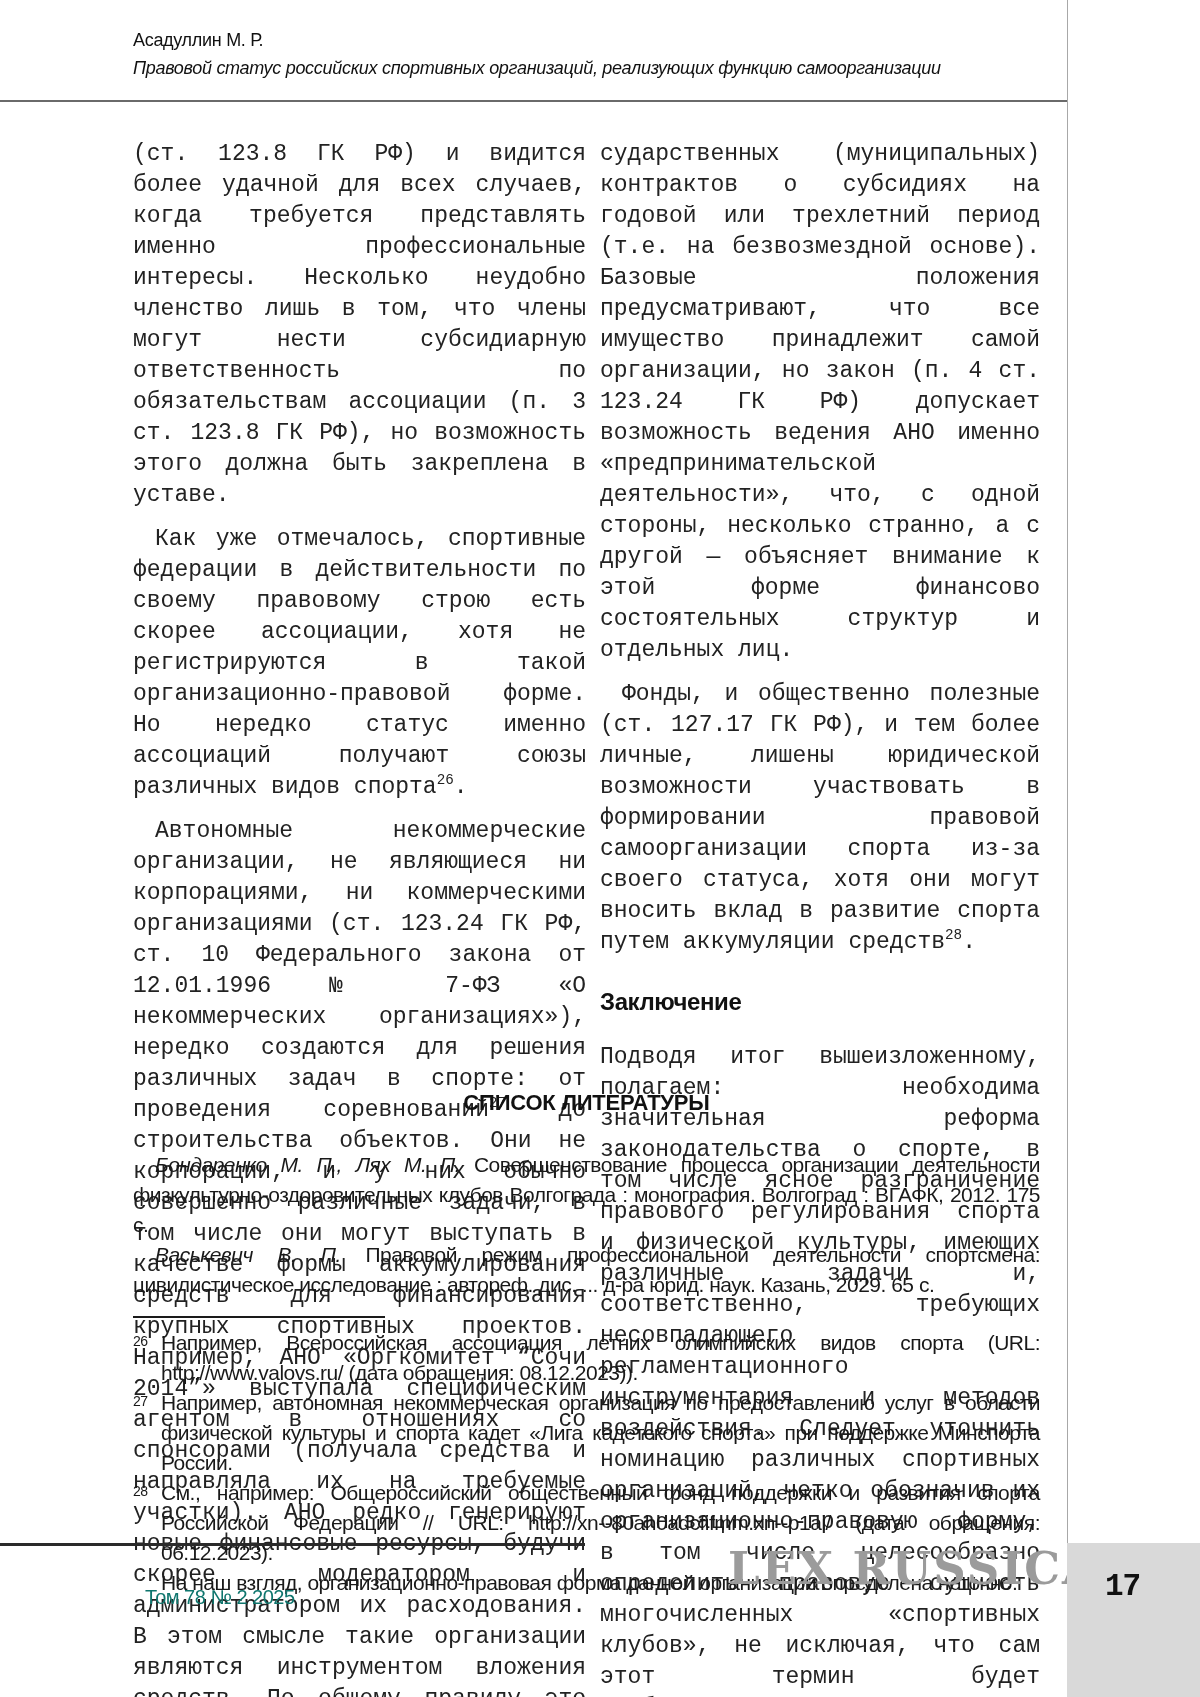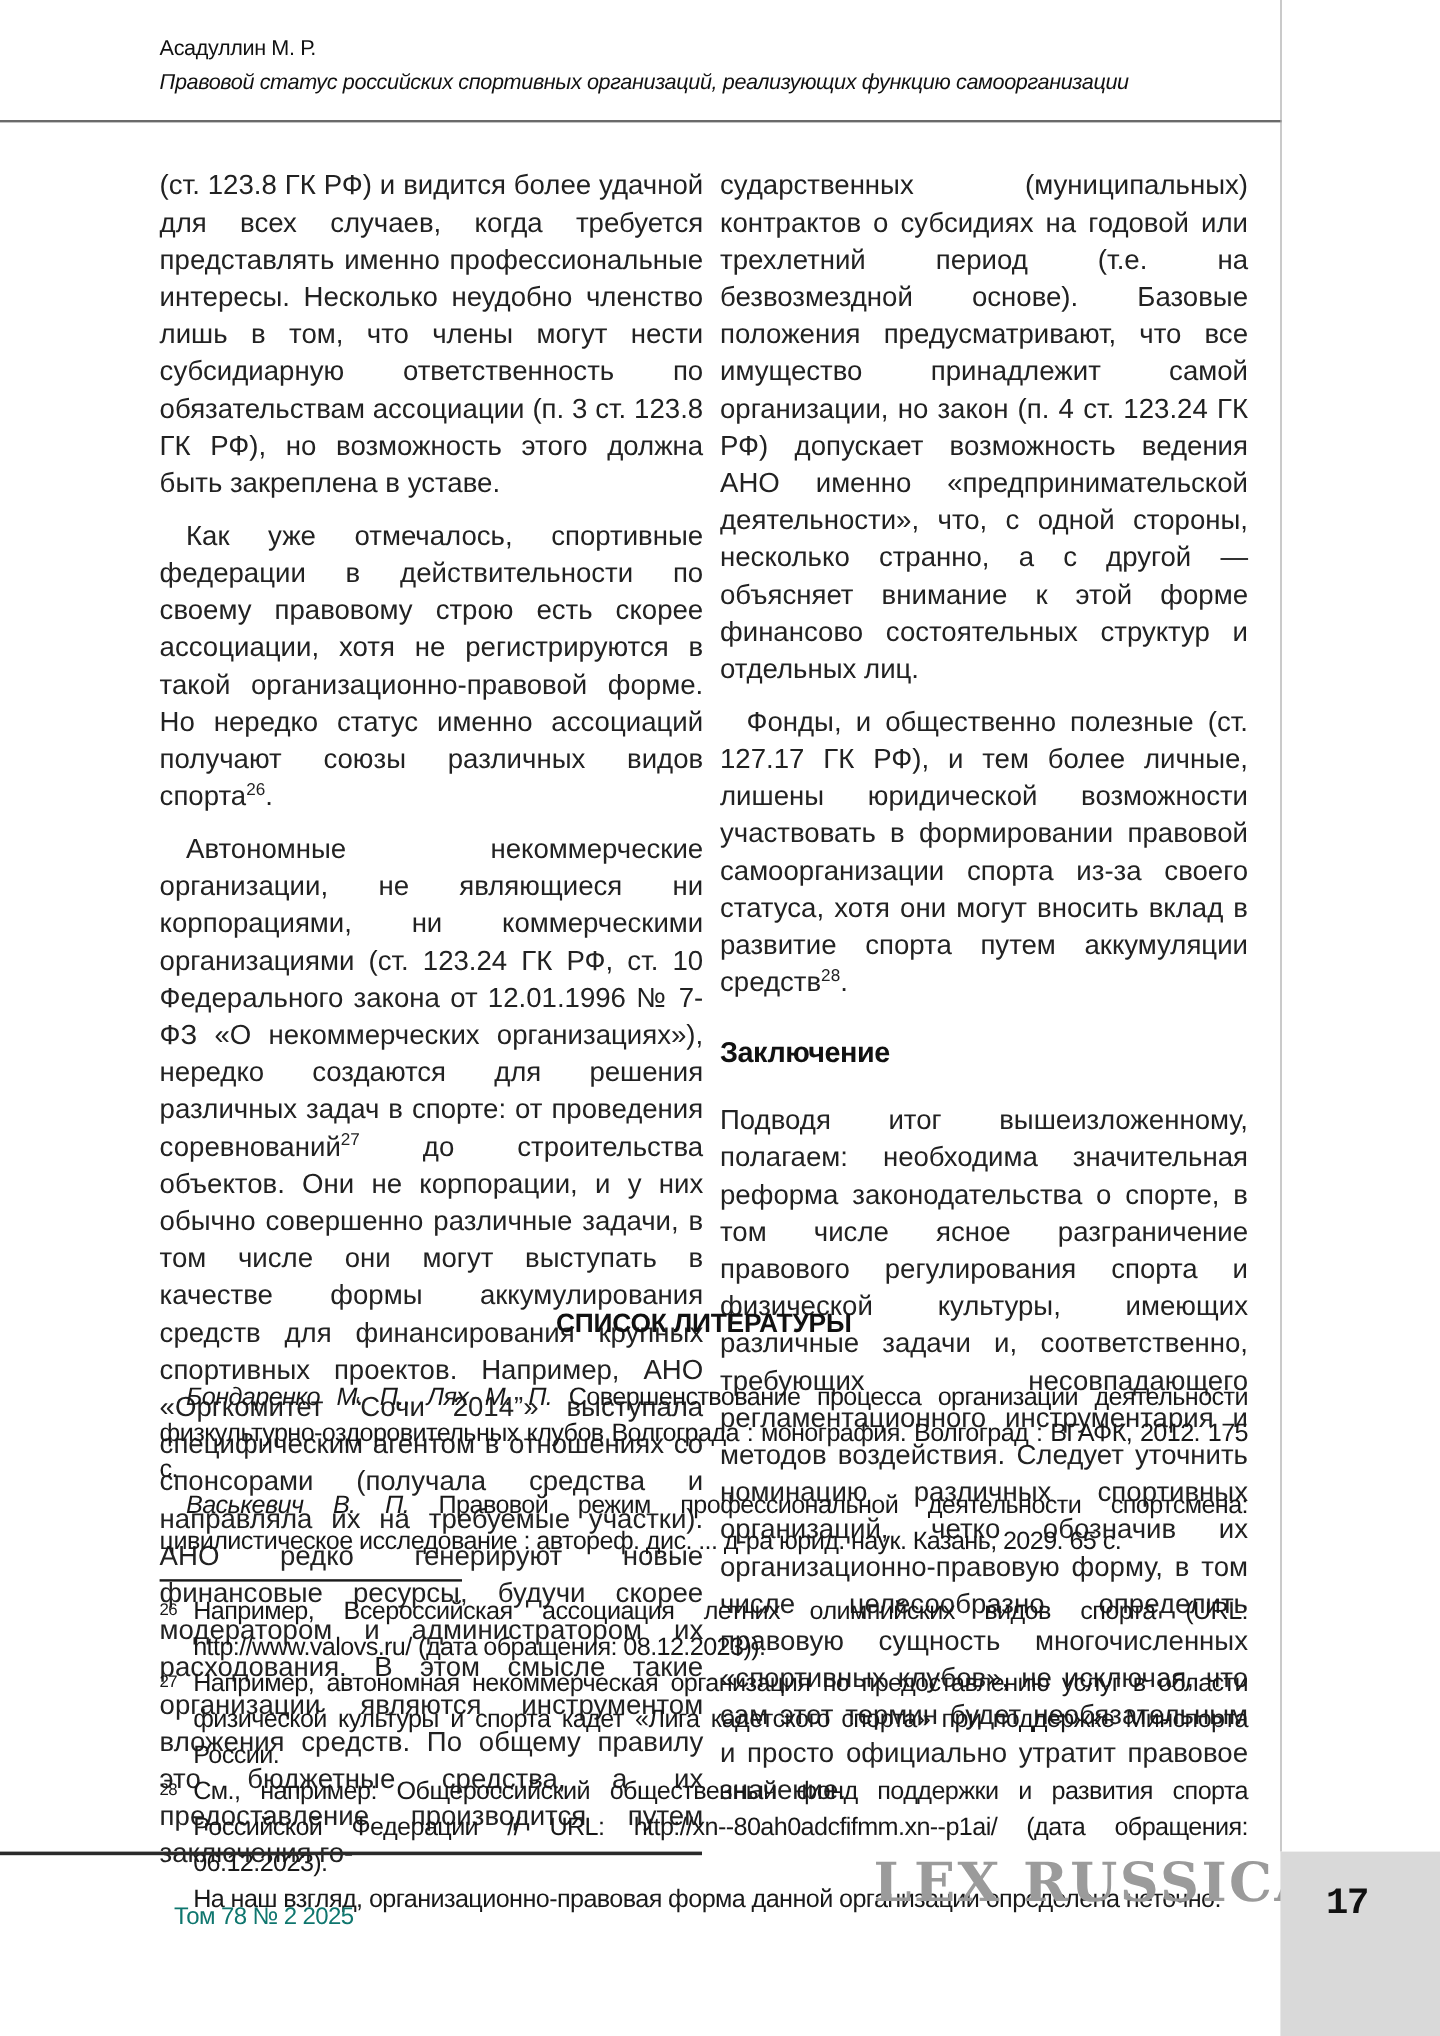--- a/index.html
+++ b/index.html
@@ -31,20 +31,21 @@
     position:absolute;left:133px;top:139px;width:907px;
     display:flex;gap:14px;
   }
   .col-left{width:453px;}
   .col-right{width:440px;}
   p.body{
     margin:0;
     font-size:23px;line-height:31px;
     text-align:justify;
     color:#222;
+    font-family:Liberation Mono, monospace;
   }
   p.body.indent{text-indent:22px;margin-top:13px;}
   p.body sup{font-size:0.62em;line-height:0;}
   .section-heading{
     margin:30px 0 26px 0;
     font-size:24px;font-weight:bold;letter-spacing:-0.4px;color:#111;
   }
   
   .references{
     position:absolute;left:133px;top:1090px;width:907px;

